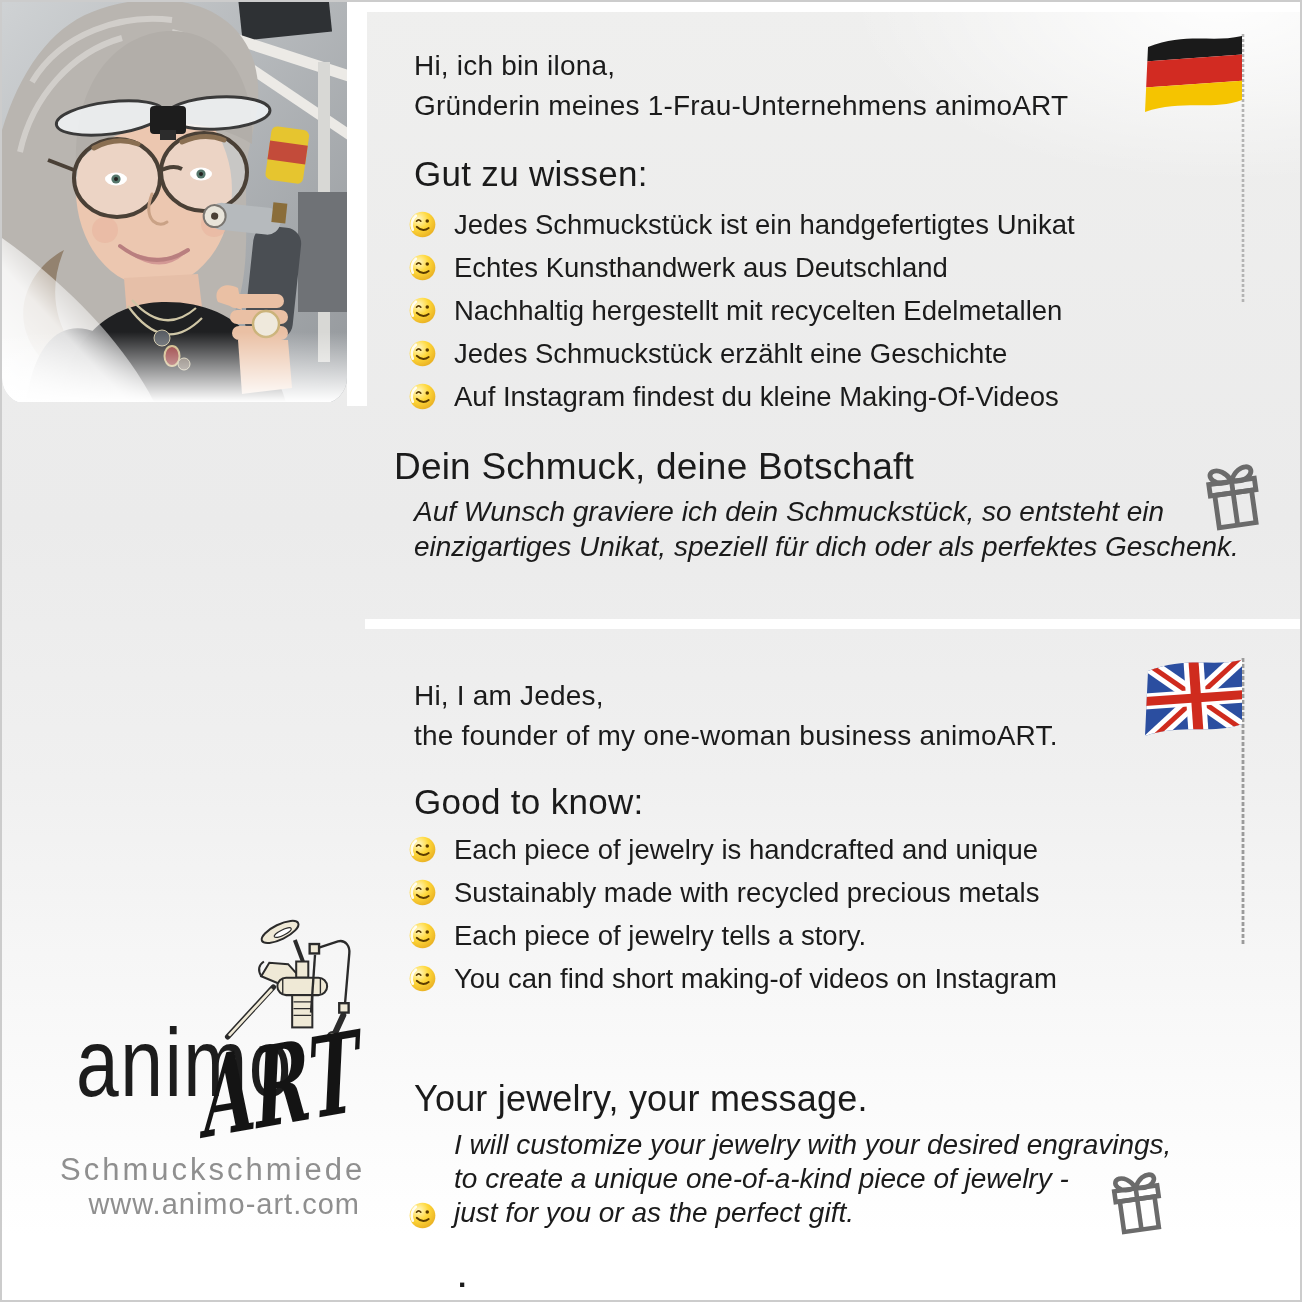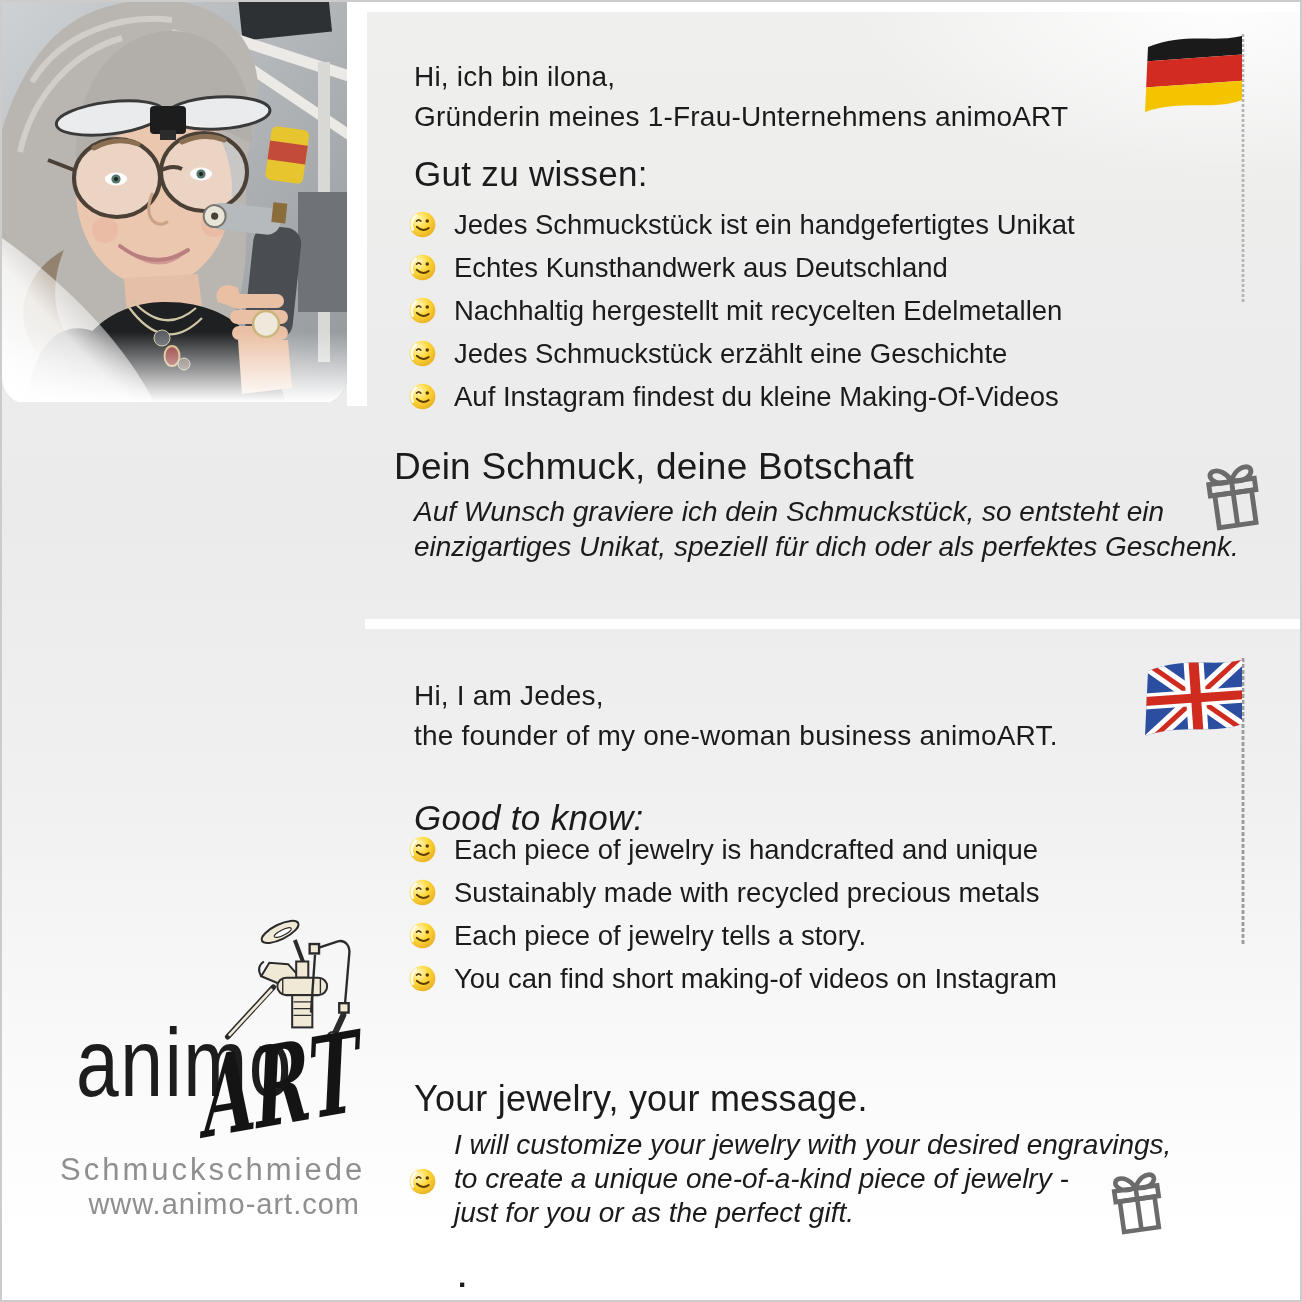--- a/index.html
+++ b/index.html
@@ -23,21 +23,21 @@
   .section-title { font-size:35px; letter-spacing:0.3px; }
   .sub-title { font-size:37px; letter-spacing:0.2px; }
   .para { font-size:28px; line-height:35px;font-style:italic; }
   .para span { display:block; }
 
   ul.bullets { margin:0; padding:0; }
   ul.bullets li { list-style:none; display:flex; align-items:center; gap:17px;
                   height:43px; font-size:27.5px; }
   .smiley { width:29px; height:29px; flex:0 0 auto; }
 
-  .para-bullet { display:flex; align-items:center; gap:17px; }
+  .para-bullet { display:flex; align-items:flex-end; gap:17px; }
   .para-bullet .smiley { margin-top:4px; }
   .para-bullet .para { font-size:28px; line-height:34px; }
 
   .logo-animo { font-size:96px; font-weight:100; letter-spacing:2px; color:#1d1d1d;
                 transform:scaleX(0.80); transform-origin:left top; white-space:nowrap; }
   .logo-art   { font-family:"DejaVu Serif", serif; font-style:italic; font-weight:bold;
                 font-size:110px; color:#141414; white-space:nowrap;
                 transform:rotate(-10deg) skewX(-6deg) scaleX(0.62); transform-origin:left top; }
   .logo-gray  { color:#8f8f8f; text-align:center; width:300px; }
   .tagline { font-size:31px; letter-spacing:3px; }
@@ -173,21 +173,21 @@
         <path d="M236,286 C222,278 210,288 216,300 L240,308 Z"></path>
         <path d="M236,338 L286,338 L290,386 L240,392 Z"></path>
       </g>
       <circle cx="264" cy="322" r="13" fill="#efe9dc" stroke="#cbb37a" stroke-width="2.5"></circle>
 
       <path d="M0,236 C62,280 122,340 152,400 L0,400 Z" fill="url(#fd)"></path>
       <rect x="0" y="330" width="345" height="70" fill="url(#fadeUp)"></rect>
     </svg>
   </div>
 
-  <div class="abs greeting" style="left:412px; top:44px;margin-top:11px;">
+  <div class="abs greeting" style="left:412px; top:44px;">
     <div>Hi, ich bin ilona,</div>
     <div>Gründerin meines 1-Frau-Unternehmens animoART</div>
   </div>
 
   <div class="abs" style="left:1140px; top:26px;">
     <svg viewBox="0 0 110 280" width="110" height="280">
       <line x1="101" y1="6" x2="101" y2="274" stroke="#b3b3b3" stroke-width="2.6" stroke-dasharray="3 2"></line>
       <g clip-path="url(#flagwave)">
         <g transform="rotate(-4 52 45)">
           <rect x="-8" y="0" width="125" height="30" fill="#1a1a1a"></rect>
@@ -261,21 +261,21 @@
           <line x1="117" y1="-4" x2="-8" y2="96" stroke="#cf2b1e" stroke-width="5"></line>
           <line x1="54" y1="-4" x2="54" y2="96" stroke="#ffffff" stroke-width="20"></line>
           <line x1="-8" y1="46" x2="117" y2="46" stroke="#ffffff" stroke-width="16"></line>
           <line x1="54" y1="-4" x2="54" y2="96" stroke="#cf2b1e" stroke-width="10"></line>
           <line x1="-8" y1="46" x2="117" y2="46" stroke="#cf2b1e" stroke-width="9"></line>
         </g>
       </g>
     </svg>
   </div>
 
-  <div class="abs section-title" style="left:412px; top:796px;font-style:italic;">Good to know:</div>
+  <div class="abs section-title" style="left:412px; top:780px;">Good to know:</div>
 
   <ul class="bullets abs" style="left:406px; top:826px;">
     <li>
       <svg class="smiley">
           <use href="#smiley"></use>
         </svg>
       <span>Each piece of jewelry is handcrafted and unique</span>
       </li>
     <li>
       <svg class="smiley">

